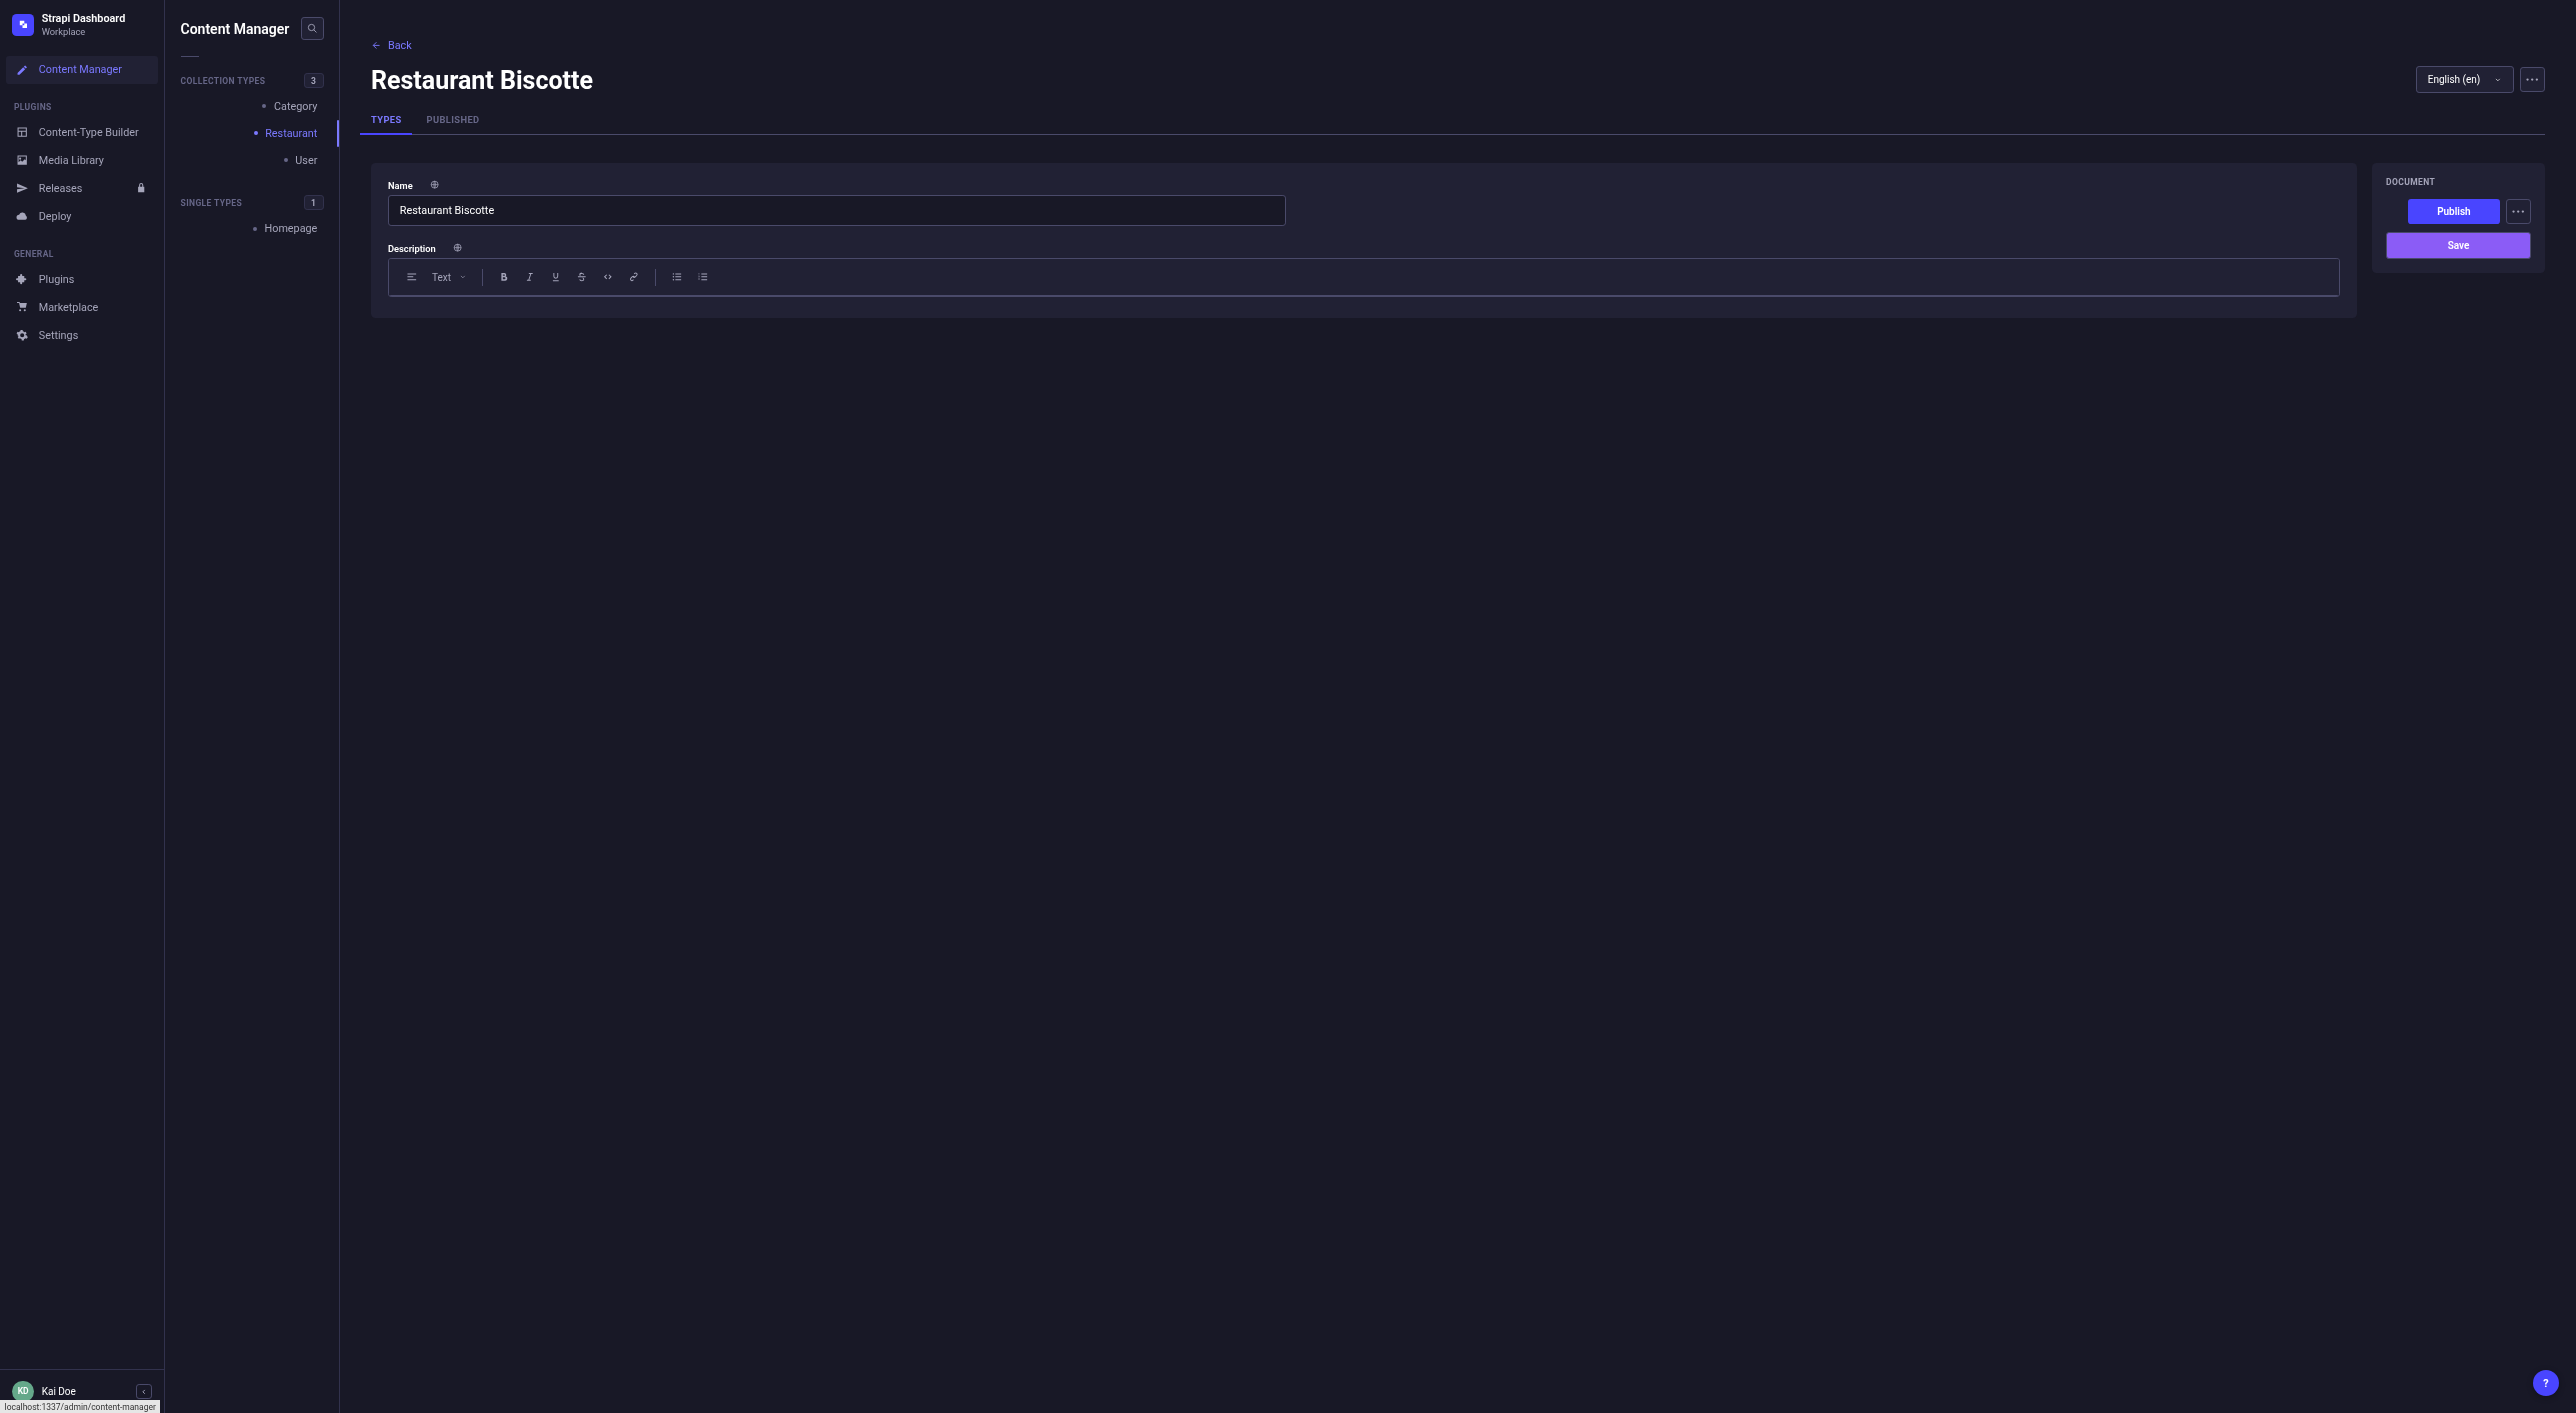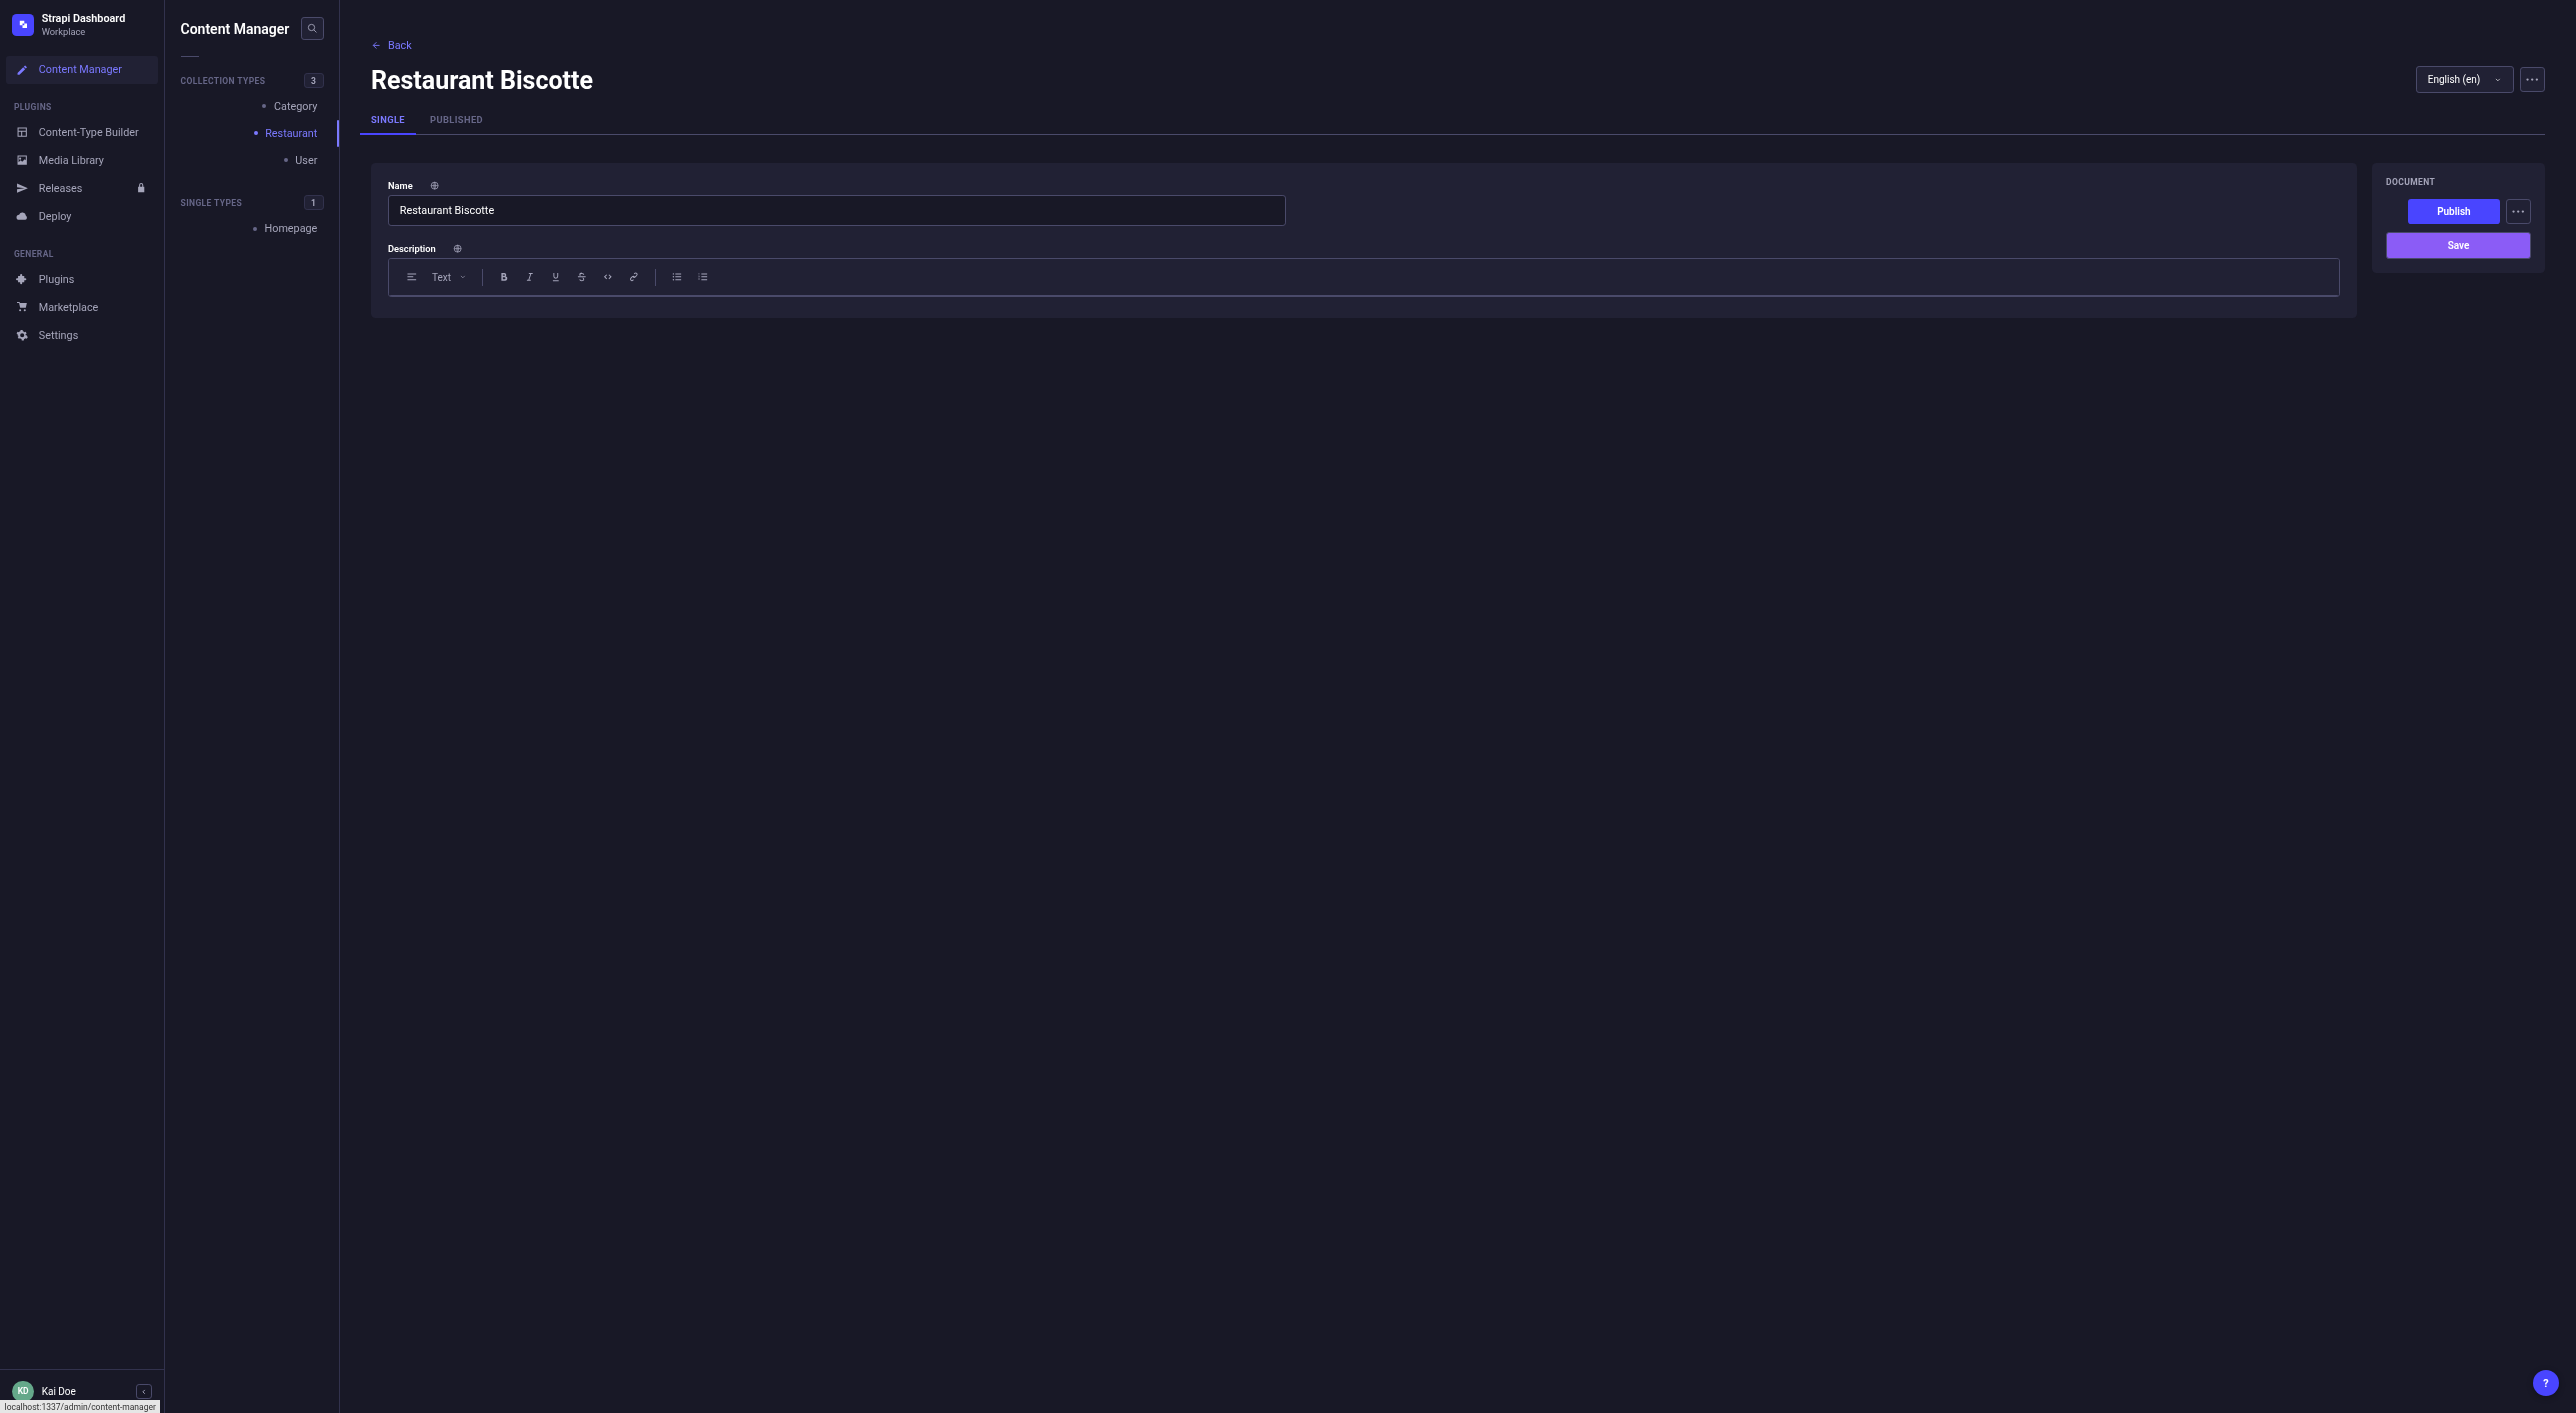--- a/index.html
+++ b/index.html
@@ -57,21 +57,21 @@
 
     .tabs { display: flex; gap: 25px; border-bottom: 0.8px solid #4a4a6a; }
     .tab { font-size: 9.3px; font-weight: 700; letter-spacing: 0.4px; color: #666687; padding: 9.3px 0; cursor: pointer; position: relative; }
     .tab.active { color: #7b79ff; }
     .tab.active::after { content:''; position:absolute; bottom:-0.8px; left:-10.8px; right:-10.8px; height:1.5px; background:#4945ff;}
 
     
     .content-row { display: flex; gap: 15.5px; margin-top: 28px; }
     .form-card { flex: 1; background: #212134; border-radius: 4.6px; padding: 17px; }
     .field { margin-bottom: 17px; }
-    .field-label { display:flex; align-items:center; gap:17px; font-size: 9.3px; font-weight: 600; color: #ffffff; margin-bottom: 4.6px; }
+    .field-label { display:flex; gap:17px; font-size: 9.3px; font-weight: 600; color: #ffffff; margin-bottom: 4.6px; }
     .field-label .globe { width:9.3px; height:9.3px; color:#a5a5ba;}
     .text-input { width: 46%; background: #181826; border: 0.8px solid #4a4a6a; border-radius: 3.1px; padding: 7.7px 10.8px; color: #ffffff; font-size: 10.8px; outline: none;}
     
     .richtext { border: 0.8px solid #4a4a6a; border-radius: 3.1px; overflow:hidden; }
     .toolbar { display: flex; align-items: center; padding: 6.2px 10.8px; border-bottom: 0.8px solid #4a4a6a; gap: 3.1px; background:#212134;}
     .tool-btn { width: 23px; height: 23px; display: flex; align-items: center; justify-content: center; border-radius: 3.1px; color: #a5a5ba; cursor: pointer; }
     .tool-btn svg { width:11.6px; height:11.6px; fill: currentColor;}
     .tool-text { display:flex; align-items:center; gap:7.7px; padding: 0 6.2px; color:#a5a5ba; font-size:10px; cursor:pointer;}
     .tool-sep { width: 0.8px; height: 17px; background: #4a4a6a; margin: 0 6.2px;}
     .editor-body { padding: 18.5px 23px; min-height: 247px; color: #ffffff; font-size: 10.8px; line-height: 1.55; background:#212134;}
@@ -262,21 +262,21 @@
             <circle cx="2" cy="2" r="1.5"></circle>
             <circle cx="8" cy="2" r="1.5"></circle>
             <circle cx="14" cy="2" r="1.5"></circle>
           </svg>
       </div>
     </div>
   </div>
 
 
   <div class="tabs">
-    <div class="tab active">SINGLE</div>
+    <div class="tab active">TYPES</div>
     <div class="tab">PUBLISHED</div>
   </div>
 
   <div class="content-row">
     <div class="form-card">
       <div class="field">
         <div class="field-label">
           <span>Name</span>
           <svg class="globe" viewBox="0 0 24 24" fill="none" stroke="currentColor" stroke-width="2">
               <circle cx="12" cy="12" r="9"></circle>

